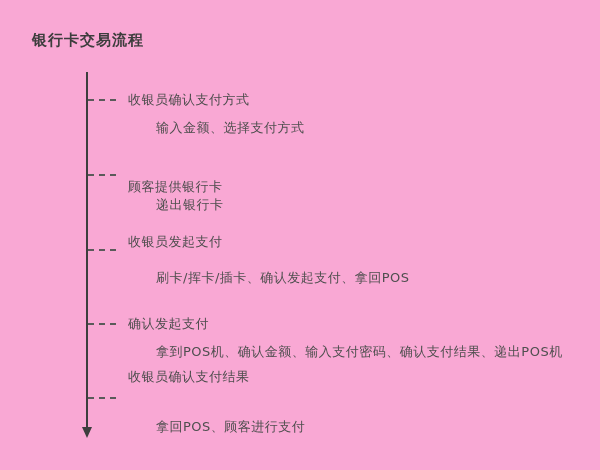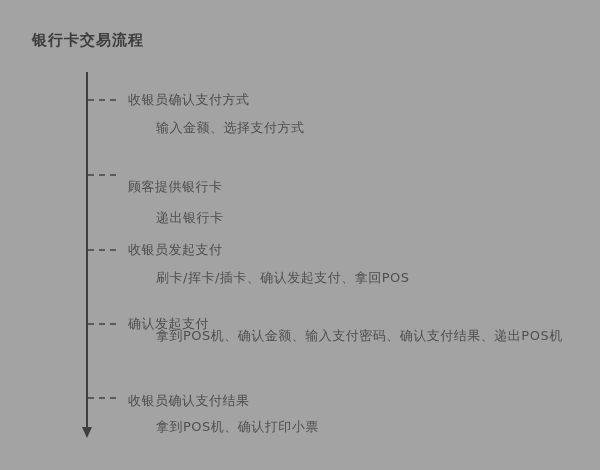--- a/index.html
+++ b/index.html
@@ -4,21 +4,21 @@
 <style>
   html, body {
     margin: 0;
     padding: 0;
     background: #ffffff;
   }
   .canvas {
     position: relative;
     width: 600px;
     height: 470px;
-    background: #a3a3a3;
+    background: #f9a8d4;
     overflow: hidden;
     font-family: "DejaVu Sans", "Liberation Sans", sans-serif;
   }
   .title {
     position: absolute;
     left: 32px;
     top: 30px;
     margin: 0;
     font-size: 15px;
     font-weight: bold;
@@ -72,32 +72,32 @@
     letter-spacing: 0.5px;
     white-space: nowrap;
     text-align: right;
   }
   .step-1 .dash   { top: 99px; }
   .step-1 .label  { top: 90px; }
   .step-1 .detail { top: 118px; }
 
   .step-2 .dash   { top: 174px; }
   .step-2 .label  { top: 177px; }
-  .step-2 .detail { top: 208px; }
+  .step-2 .detail { top: 195px; }
 
   .step-3 .dash   { top: 249px; }
-  .step-3 .label  { top: 240px; }
+  .step-3 .label  { top: 232px; }
   .step-3 .detail { top: 268px; }
 
   .step-4 .dash   { top: 323px; }
   .step-4 .label  { top: 314px; }
-  .step-4 .detail { top: 326px; }
+  .step-4 .detail { top: 342px; }
 
   .step-5 .dash   { top: 397px; }
-  .step-5 .label  { top: 392px; font-family: Liberation Mono, monospace; }
+  .step-5 .label  { top: 367px; }
   .step-5 .detail { top: 417px; }
 </style>
 </head>
 <body>
 
 <div class="canvas">
 
   <h1 class="title">银行卡交易流程</h1>
 
   <div class="vline"></div>
@@ -123,16 +123,16 @@
 
   <div class="step step-4">
     <div class="dash"></div>
     <div class="label">确认发起支付</div>
     <div class="detail">拿到POS机、确认金额、输入支付密码、确认支付结果、递出POS机</div>
   </div>
 
   <div class="step step-5">
     <div class="dash"></div>
     <div class="label">收银员确认支付结果</div>
-    <div class="detail">拿到POS机、确认打印小票</div>
+    <div class="detail">拿回POS、顾客进行支付</div>
   </div>
 
 </div>
 
 </body></html>

